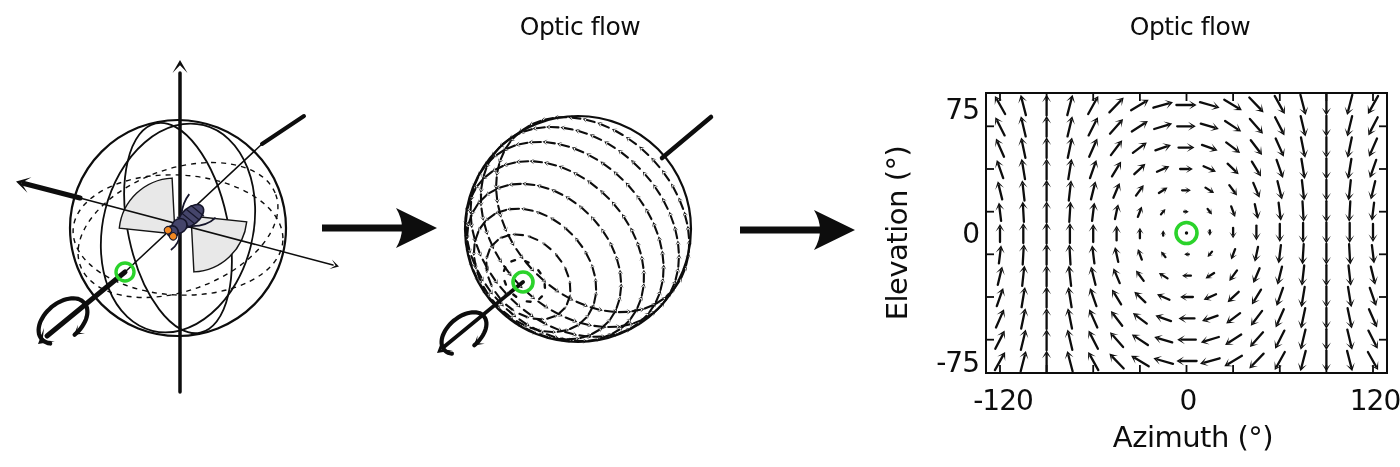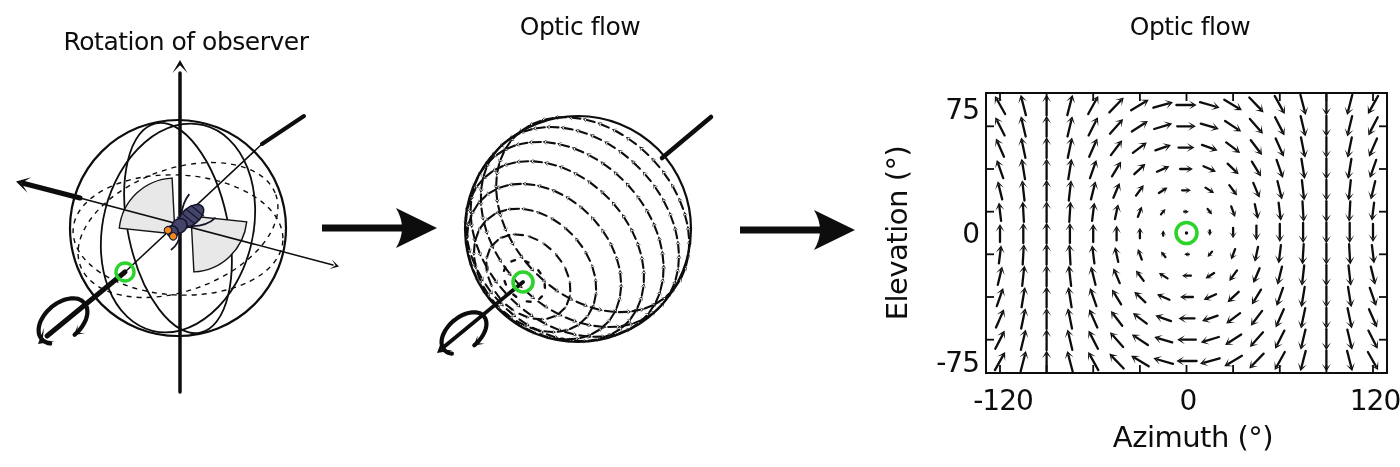--- a/index.html
+++ b/index.html
@@ -14,23 +14,20 @@
   }
   svg { position:absolute; left:0; top:0; }
   .tick  { font-family:"DejaVu Sans","Liberation Sans",sans-serif; font-size:28px; fill:#0d0d0d; letter-spacing:-1px; }
   .axl   { font-family:"DejaVu Sans","Liberation Sans",sans-serif; font-size:29px; fill:#0d0d0d; letter-spacing:-0.5px; }
 </style>
 </head>
 <body>
 
 <div class="canvas">
 
-  <div class="title" style="left:0px; top:27px; width:372px;">
-    <div>Rotation of observer</div>
-  </div>
 
   <div class="title" style="left:408px; top:12px; width:344px;">
     <div>Optic flow</div>
   </div>
 
   <div class="title" style="left:990px; top:12px; width:400px;">
     <div>Optic flow</div>
   </div>
 
   <svg id="art" width="1400" height="467" viewBox="0 0 1400 467">

